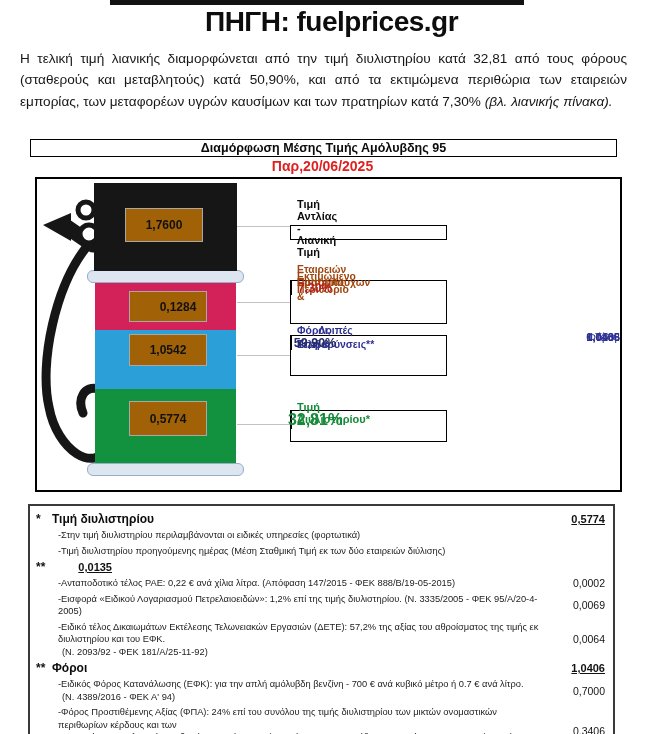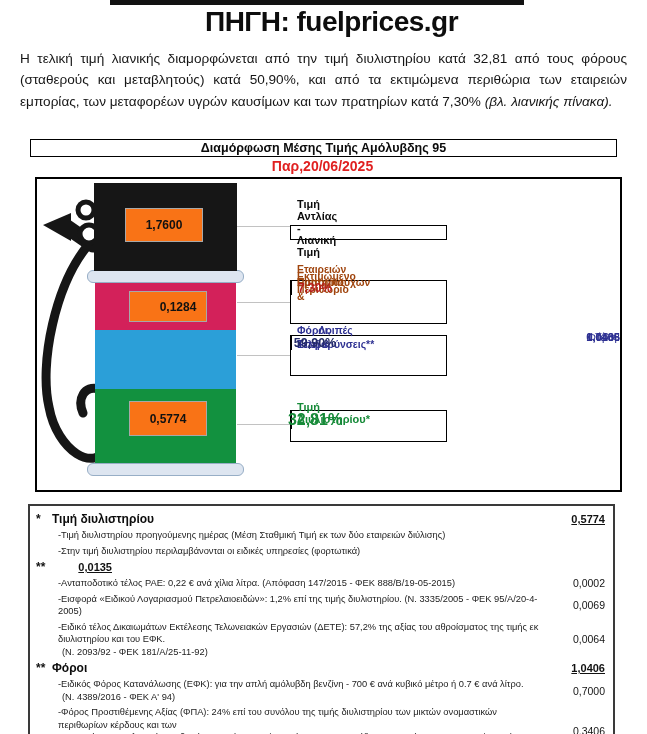--- a/index.html
+++ b/index.html
@@ -39,21 +39,21 @@
     border:1px solid #97aec6;border-radius:6px;box-sizing:border-box;}
   .cap-top{top:91px;}
   .cap-base{top:284px;}
 
   .seg{box-sizing:border-box;}
   .seg-black{left:57px;top:4px;width:143px;height:88px;background:#161616;}
   .seg-margin{left:58px;top:104px;width:141px;height:47px;}
   .seg-tax{left:58px;top:151px;width:141px;height:59px;}
   .seg-refinery{left:58px;top:210px;width:141px;height:74px;}
 
-  .vbox{background:#f97316;border:1px solid #a8a8a8;display:flex;align-items:center;justify-content:center;
+  .vbox{background:#a16207;border:1px solid #a8a8a8;display:flex;align-items:center;justify-content:center;
     font-weight:bold;font-size:12px;color:#111;box-sizing:border-box;}
   .vbox1{left:88px;top:29px;width:78px;height:34px;}
   .vbox2{left:92px;top:112px;width:78px;height:31px;padding-left:20px;}
   .vbox3{left:92px;top:155px;width:78px;height:32px;}
   .vbox4{left:92px;top:222px;width:78px;height:35px;}
 
   .connector{left:200px;width:53px;height:0;border-top:1.5px solid #c2c2c2;}
 
   .lbox{left:253px;width:157px;border:1.6px solid #000;background:#fff;
     box-sizing:border-box;display:flex;align-items:stretch;}
@@ -116,20 +116,21 @@
   <div class="bar-cap cap-top"></div>
   <div class="bar-cap cap-base"></div>
 
   <div class="seg seg-black"></div>
   <div class="seg seg-margin" style="background:#d3215a;"></div>
   <div class="seg seg-tax" style="background:#2b9fd8;"></div>
   <div class="seg seg-refinery" style="background:#12913f;"></div>
 
   <div class="vbox vbox1">1,7600</div>
   <div class="vbox vbox2">0,1284</div>
+  <div class="vbox vbox3">1,0542</div>
   <div class="vbox vbox4">0,5774</div>
 
   <div class="connector" style="top:47px;"></div>
   <div class="connector" style="top:123px;"></div>
   <div class="connector" style="top:176px;"></div>
   <div class="connector" style="top:245px;"></div>
 
   <div class="lbox lbox1">
     <div class="txt">
         <span>Τιμή Αντλίας - Λιανική Τιμή</span>
@@ -174,26 +175,26 @@
 
 <div class="abs ftable">
 
   <div class="trow trow-head">
     <span class="tmark">*</span>
     <span class="thead-label">Τιμή διυλιστηρίου</span>
     <span class="thead-val">0,5774</span>
   </div>
 
   <div class="trow trow-sub">
+    <span class="tsub-text">-Στην τιμή διυλιστηρίου περιλαμβάνονται οι ειδικές υπηρεσίες (φορτωτικά)</span>
+    <span class="tsub-val"></span>
+  </div>
+
+  <div class="trow trow-sub">
     <span class="tsub-text">-Τιμή διυλιστηρίου προηγούμενης ημέρας (Μέση Σταθμική Τιμή εκ των δύο εταιρειών διύλισης)</span>
-    <span class="tsub-val"></span>
-  </div>
-
-  <div class="trow trow-sub">
-    <span class="tsub-text">-Στην τιμή διυλιστηρίου περιλαμβάνονται οι ειδικές υπηρεσίες (φορτωτικά)</span>
     <span class="tsub-val"></span>
   </div>
 
   <div class="trow trow-head">
     <span class="tmark">**</span>
     <span class="thead-val">0,0135</span>
   </div>
 
   <div class="trow trow-sub">
     <span class="tsub-text">-Ανταποδοτικό τέλος ΡΑΕ: 0,22 € ανά χίλια λίτρα. (Απόφαση 147/2015 - ΦΕΚ 888/Β/19-05-2015)</span>

